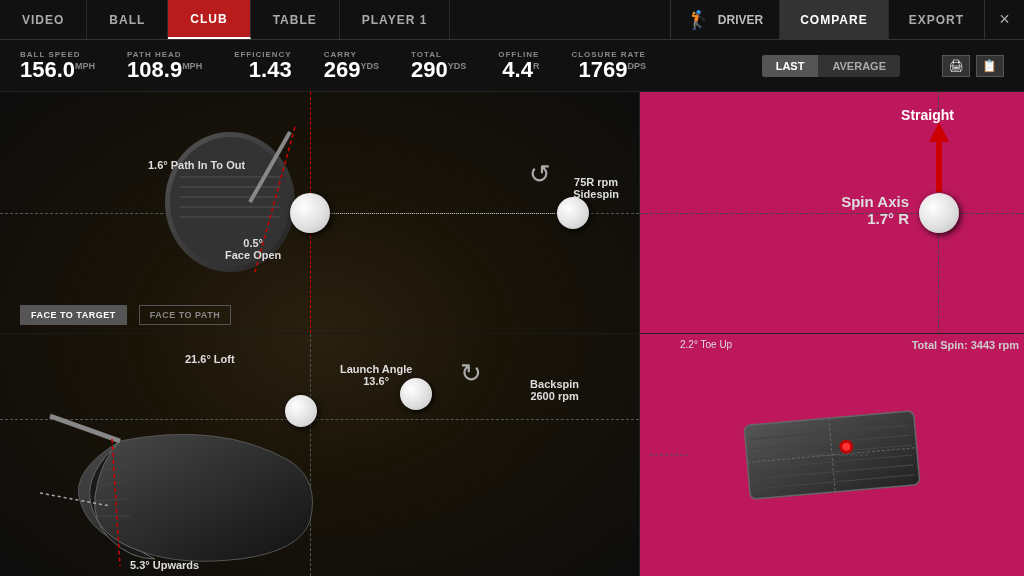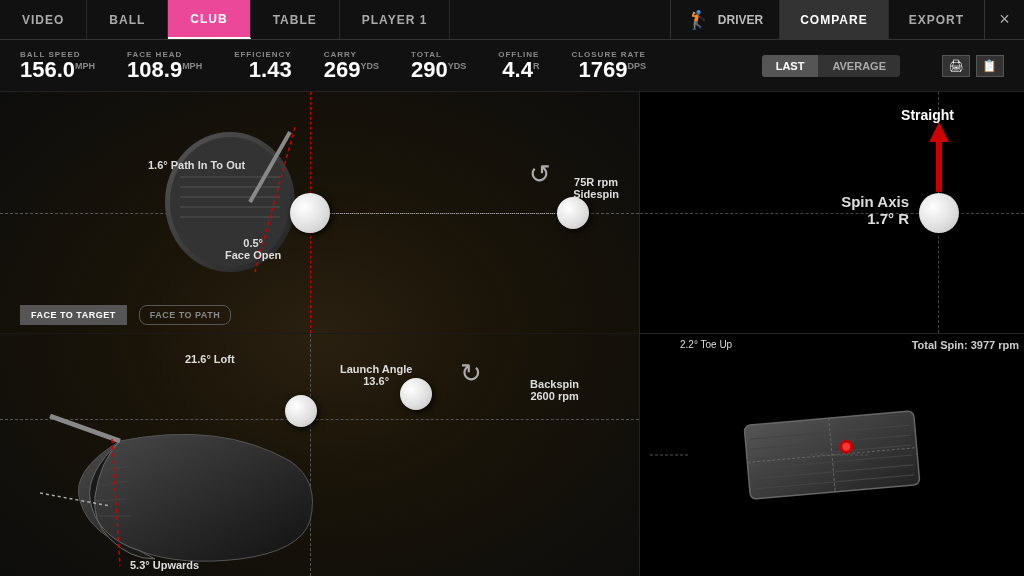--- a/index.html
+++ b/index.html
@@ -26,21 +26,21 @@
       justify-content: center;
       padding: 0 22px;
       font-size: 12px;
       font-weight: bold;
       color: #aaa;
       letter-spacing: 1px;
       cursor: pointer;
       border-right: 1px solid #2a2a2a;
     }
     .nav-tab.active {
-      background: #ec4899;
+      background: #b91c1c;
       color: #fff;
       border-bottom: 2px solid #fff;
     }
     .nav-spacer { flex: 1; }
     .nav-right {
       display: flex;
       align-items: stretch;
     }
     .nav-driver {
       display: flex;
@@ -280,21 +280,20 @@
       cursor: pointer;
       border: 1px solid #555;
     }
     .face-btn.active {
       background: #555;
       color: #fff;
     }
     .face-btn.inactive {
       background: transparent;
       color: #888;
-      border-radius: 8px;
     }
 
     
     .left-bottom {
       height: 50%;
       position: relative;
     }
     .h-line-bottom {
       position: absolute;
       top: 35%;
@@ -365,21 +364,21 @@
       left: 130px;
       bottom: 5px;
       font-size: 11px;
       color: #ddd;
       font-weight: bold;
     }
 
     
     .right-panel {
       flex: 1;
-      background: #000000;
+      background: #be185d;
       position: relative;
       display: flex;
       flex-direction: column;
     }
 
     
     .straight-area {
       position: relative;
       height: 50%;
       border-bottom: 1px solid #222;
@@ -518,21 +517,21 @@
 </div>
 
 <div class="stats-bar">
   <div class="stat-item">
     <span class="stat-label">BALL SPEED</span>
     <span class="stat-value">
       <span>156.0</span><span class="stat-unit">MPH</span>
     </span>
   </div>
   <div class="stat-item">
-    <span class="stat-label">FACE HEAD</span>
+    <span class="stat-label">PATH HEAD</span>
     <span class="stat-value">
       <span>108.9</span><span class="stat-unit">MPH</span>
     </span>
   </div>
   <div class="stat-item">
     <span class="stat-label">EFFICIENCY</span>
     <span class="stat-value">
       <span>1.43</span>
     </span>
   </div>
@@ -706,21 +705,21 @@
 1.7° R</div>
 
       <div class="ball-right">
         <div class="golf-ball"></div>
       </div>
     </div>
 
     <div class="bottom-right">
       <div class="club-face-area">
         <div class="toe-up-label">2.2° Toe Up</div>
-        <div class="total-spin">Total Spin: 3977 rpm</div>
+        <div class="total-spin">Total Spin: 3443 rpm</div>
 
         <svg class="club-face-svg" viewBox="0 0 200 90">
           <defs>
             <linearGradient id="faceGrad" x1="0%" y1="0%" x2="100%" y2="100%">
               <stop offset="0%" style="stop-color:#555"></stop>
               <stop offset="100%" style="stop-color:#222"></stop>
             </linearGradient>
           </defs>
 
           <g transform="rotate(-5, 100, 45)">

